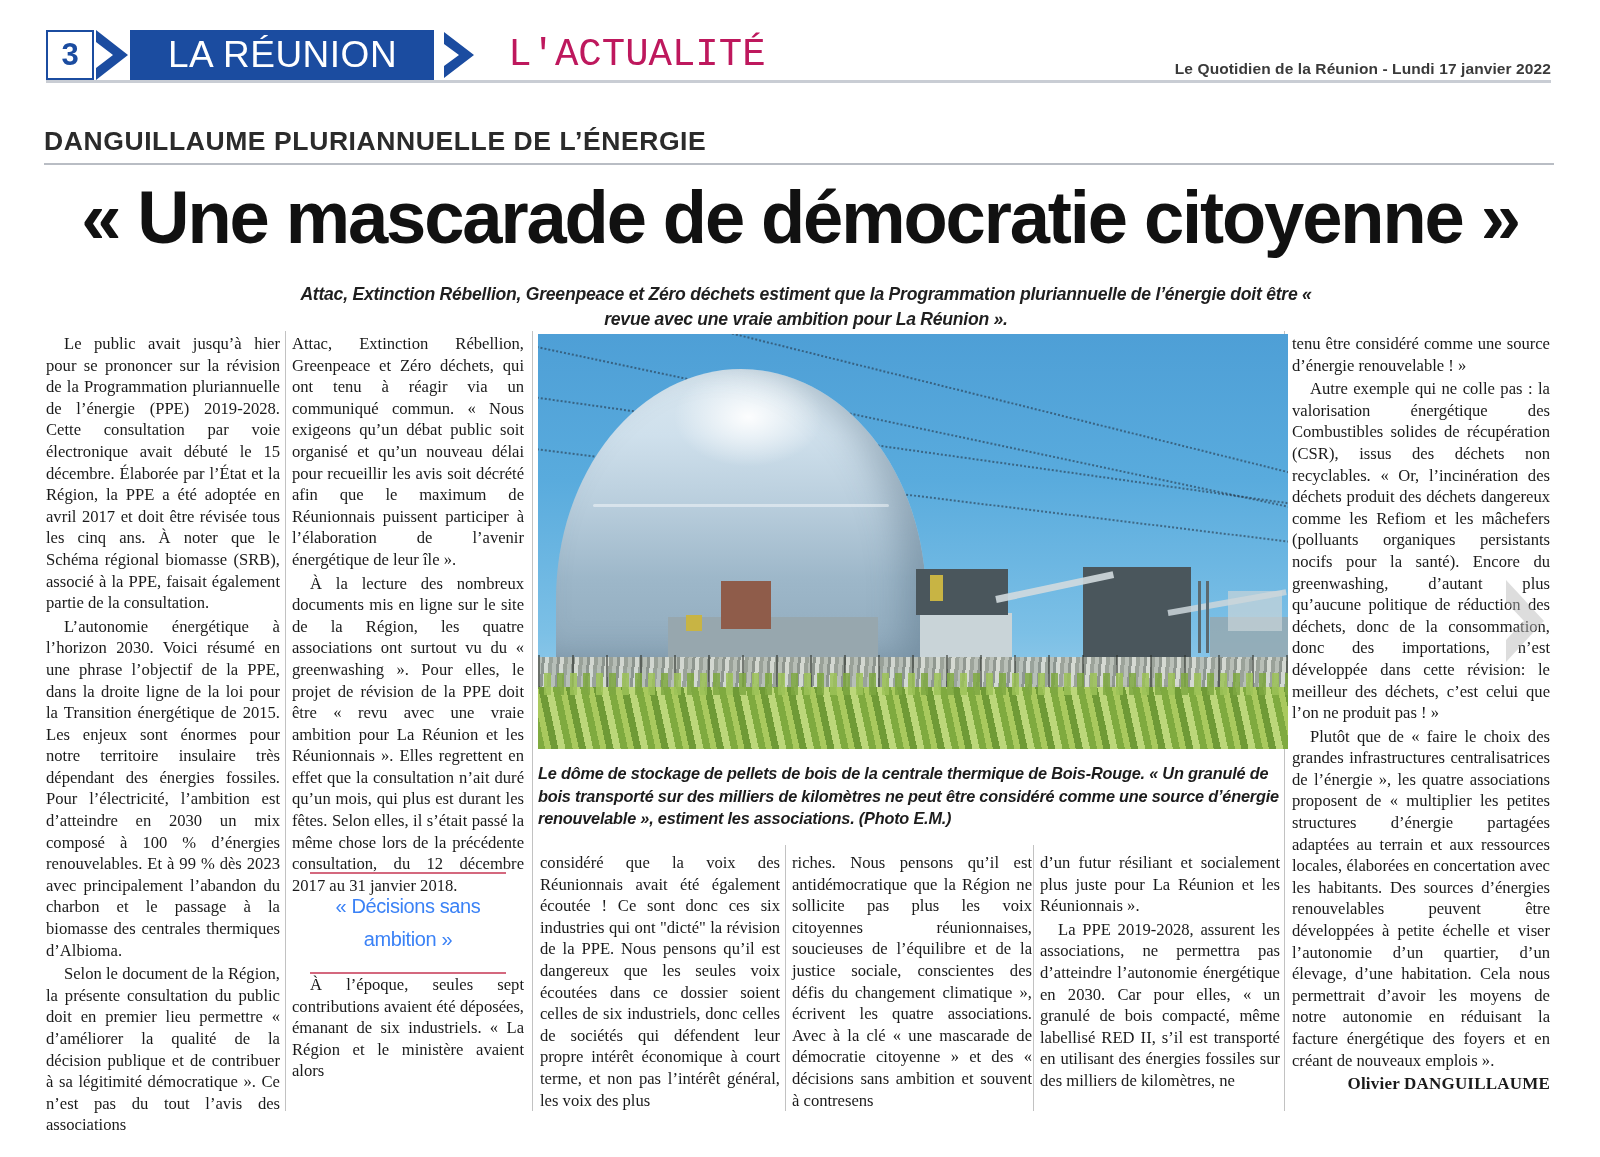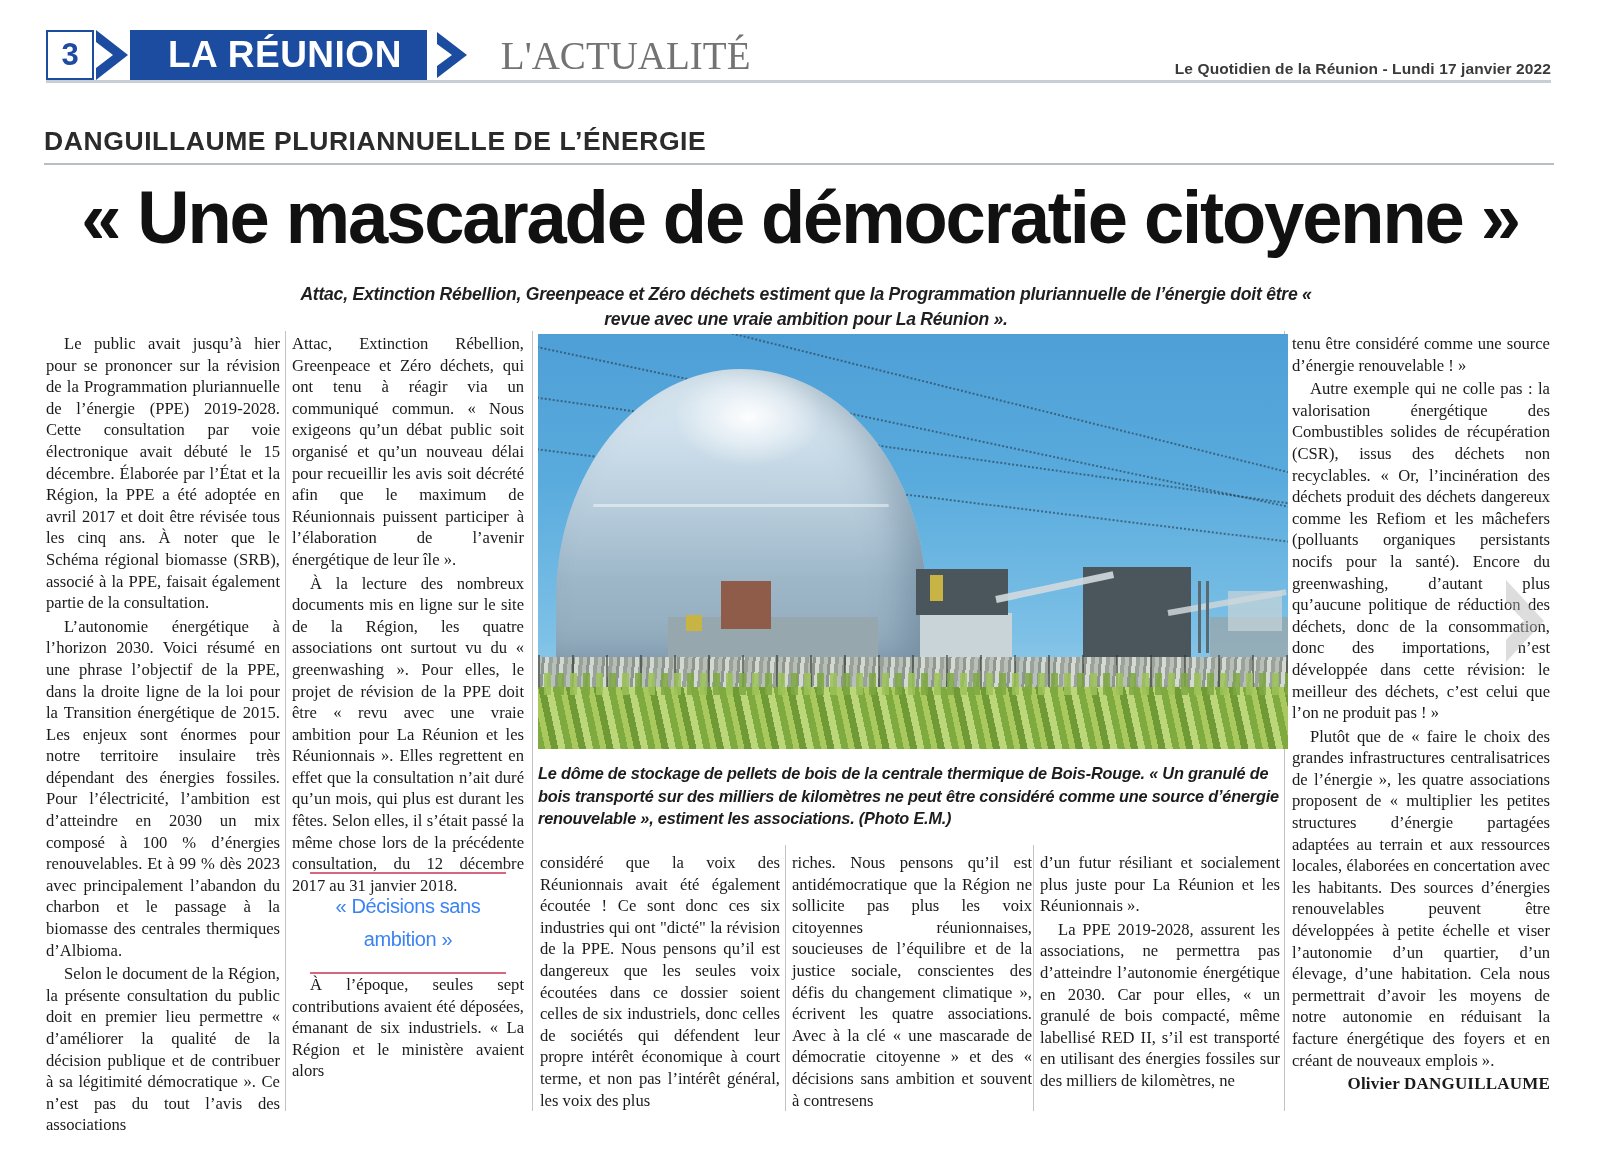--- a/index.html
+++ b/index.html
@@ -25,29 +25,29 @@
     font-weight: bold; font-size: 31px;
     display: flex; align-items: center; justify-content: center;
     background: #fff;
   }
   .chev1 {
     width: 60px; height: 50px; position: relative; flex: none;
   }
   .chev1 svg, .chev2 svg { display: block; }
   .rubrique {
     height: 50px; background: #1b4ca0; color: #fff;
-    font-family: "Liberation Sans", sans-serif; font-weight: bold;
+    font-family: "Liberation Sans", sans-serif; font-weight: normal;
     font-size: 37px; letter-spacing: .5px;
     display: flex; align-items: center;
-    padding: 0 25px 0 14px;
+    padding: 0 37px 0 14px;
   }
   .chev2 { width: 58px; height: 50px; flex: none; }
   .section-label {
-    color: #737373;
-    font-family: Liberation Serif, serif;
+    color: #be185d;
+    font-family: Liberation Mono, monospace;
     font-size: 39px; font-weight: normal; letter-spacing: 0px;
     display: flex; align-items: center; padding-left: 16px;
   }
   .mh-rule {
     position: absolute; left: 0; top: 50px; width: 1505px; height: 3px;
     background: #c9cdd4;
   }
   .dateline {
     position: absolute; right: 0; top: 30px;
     font-family: "Liberation Sans", sans-serif;

